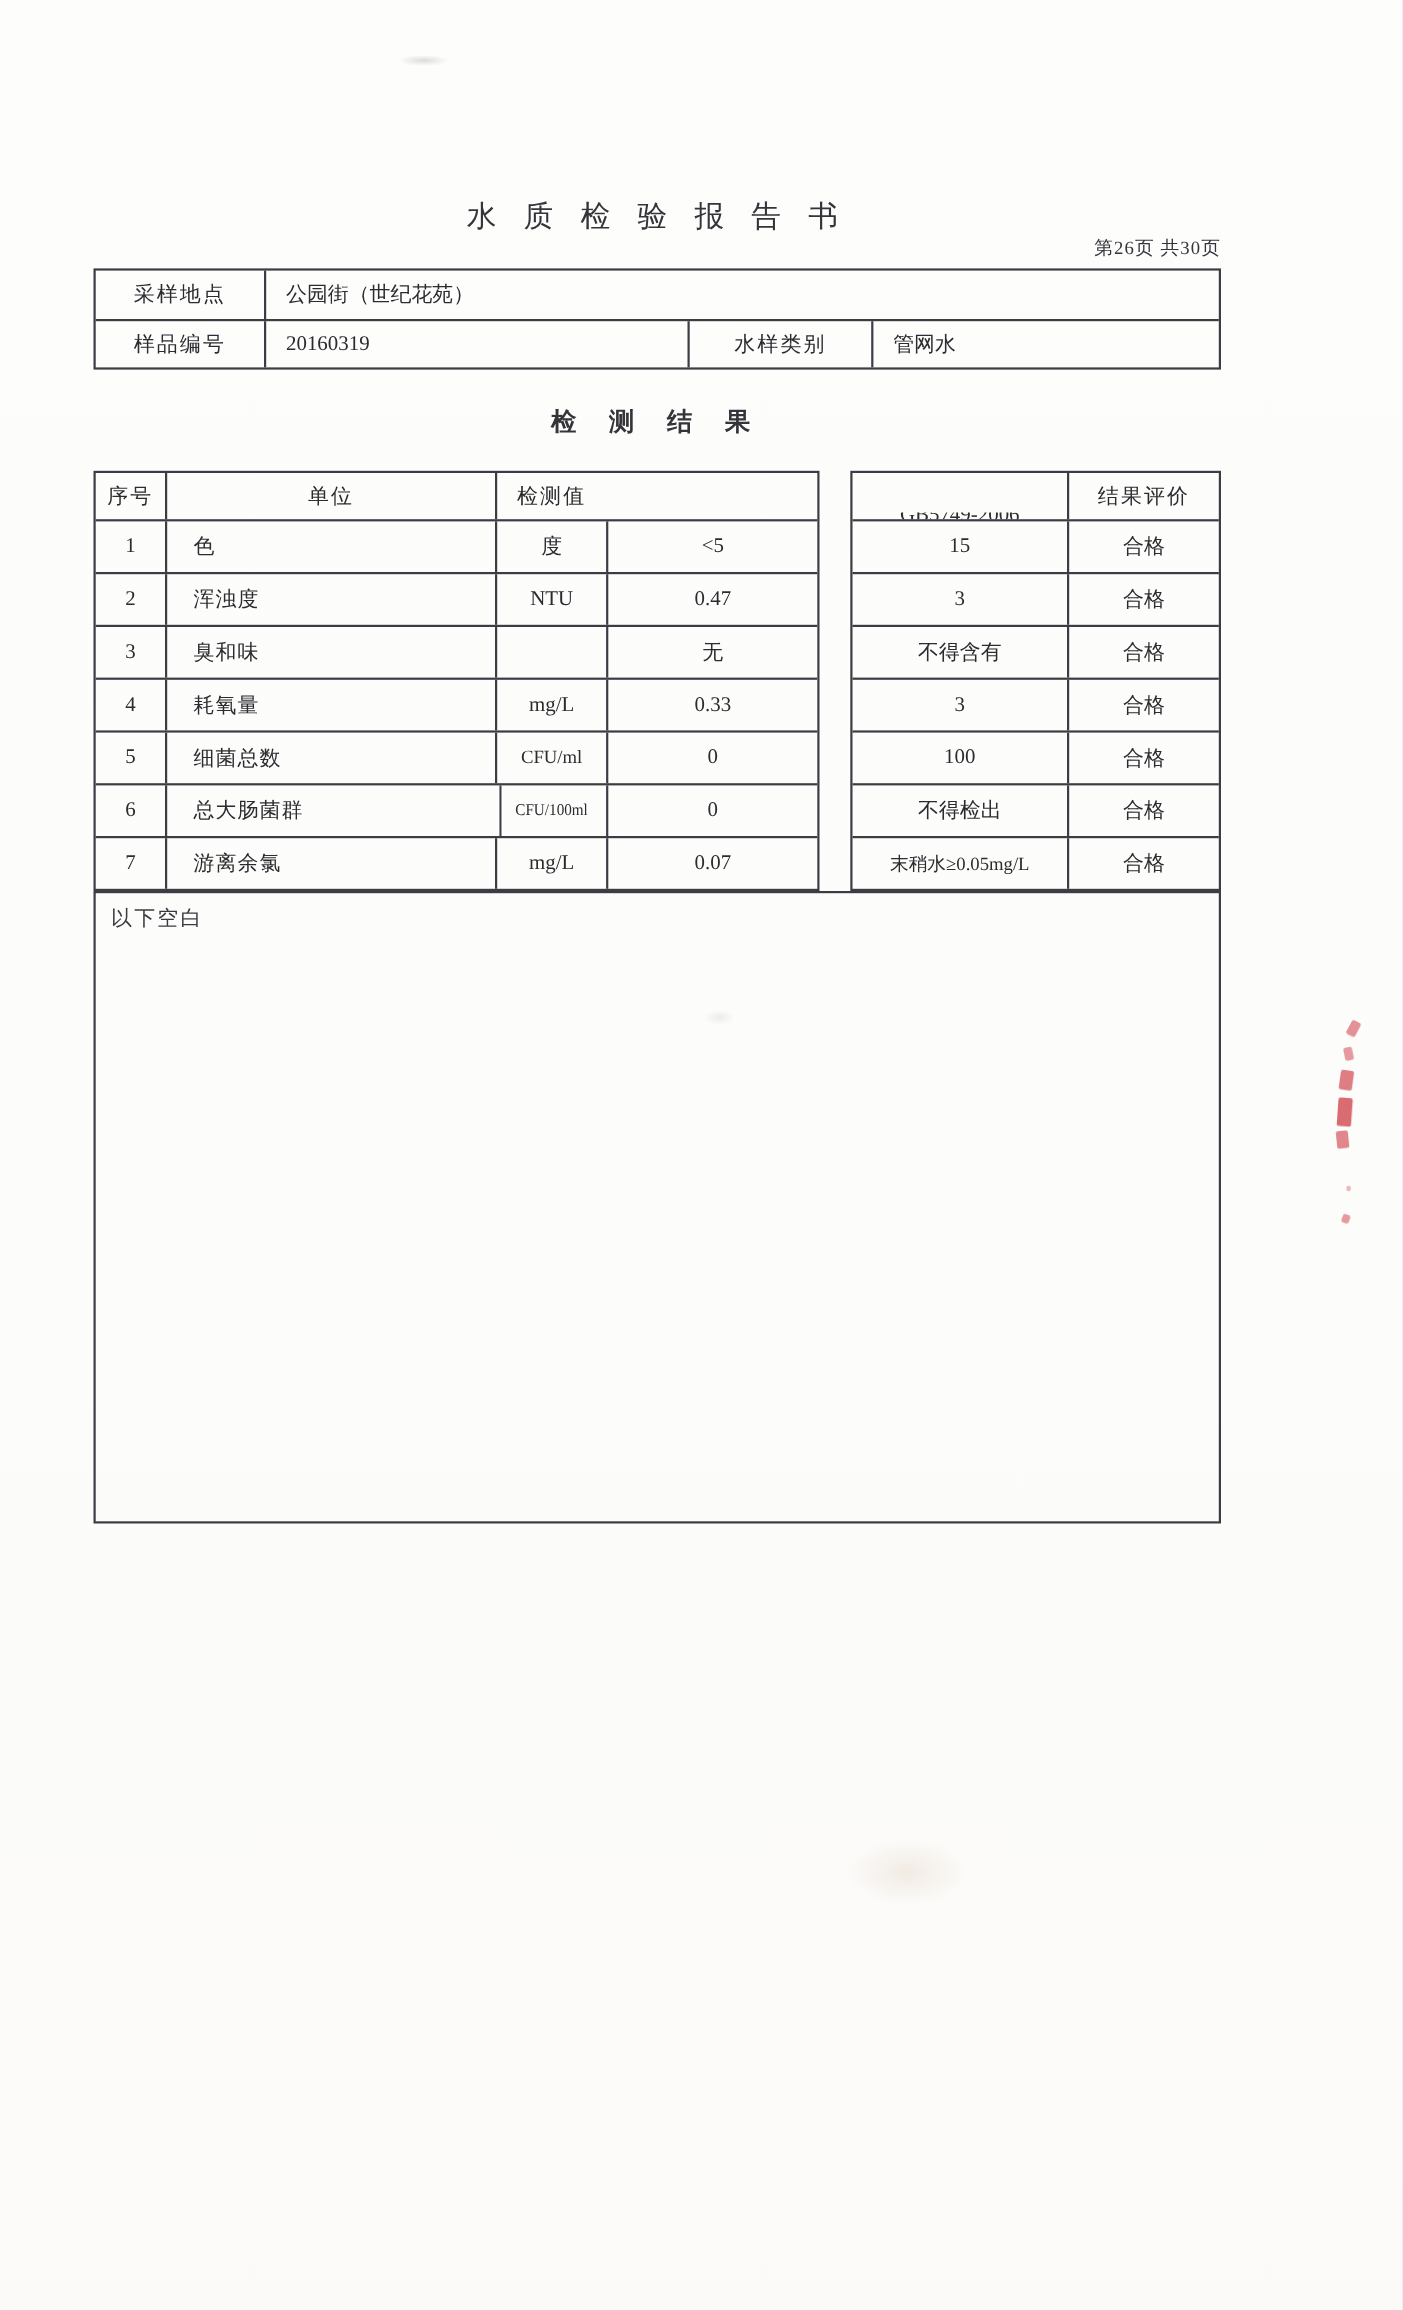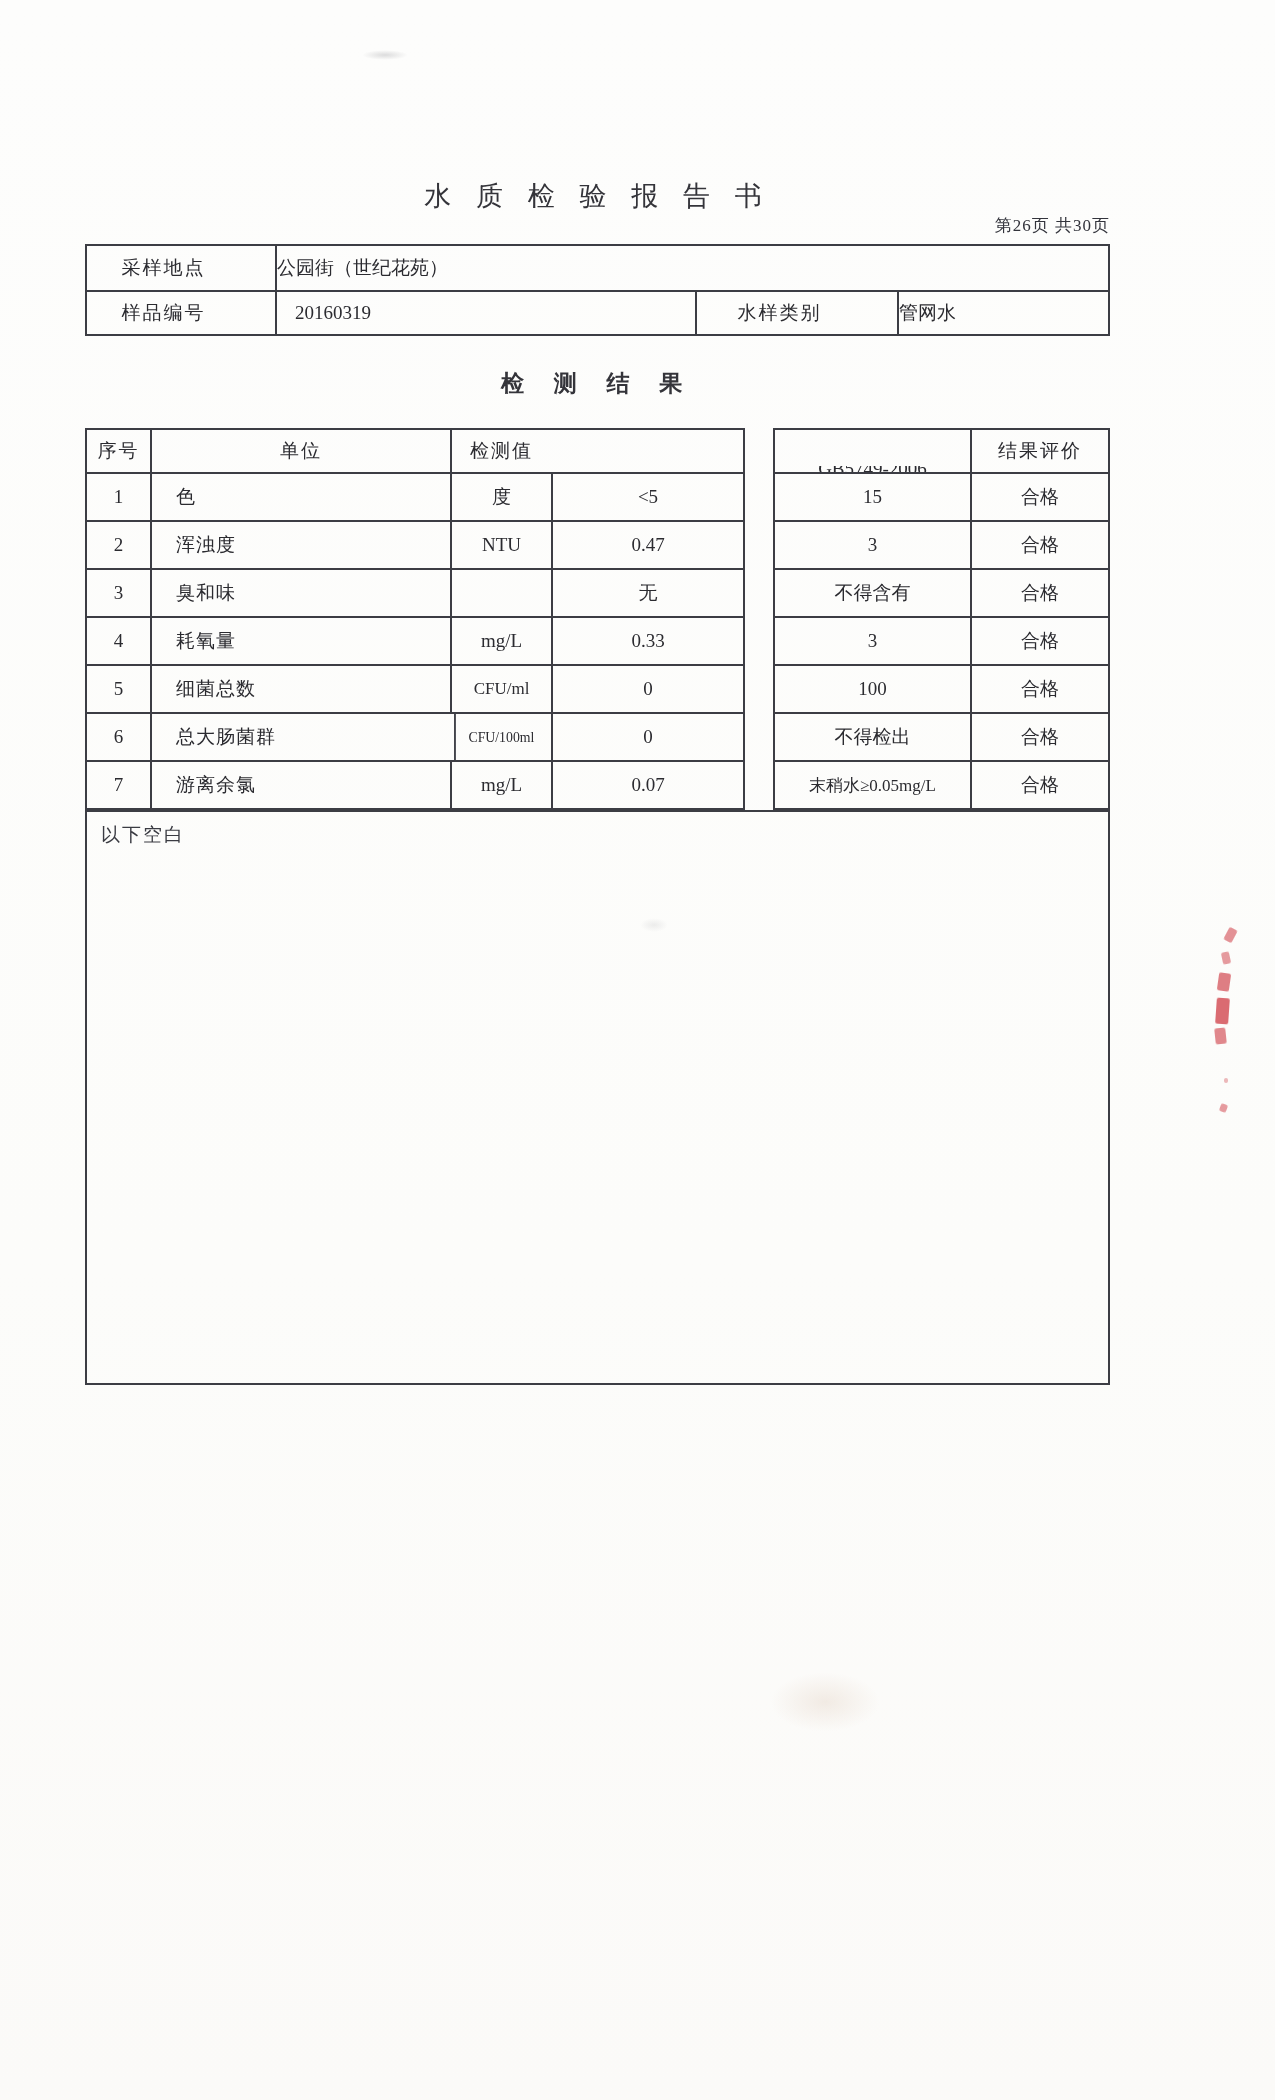--- a/index.html
+++ b/index.html
@@ -26,25 +26,25 @@
   }
   .page-number{
     position:absolute;top:214px;left:85px;width:1025px;
     text-align:right;font-size:17px;color:#33343c;letter-spacing:1px;
   }
   
   .sample-table{
     position:absolute;left:85px;top:244px;width:1025px;
     border:2px solid var(--line);
   }
-  .s-row{display:flex;height:44px;gap:35px;}
+  .s-row{display:flex;height:44px;}
   .s-row + .s-row{border-top:2px solid var(--line);}
   .s-cell{display:flex;align-items:center;font-size:19px;}
   .s-label{width:153px;justify-content:center;letter-spacing:2px;}
-  .s-value{flex:1;border-left:2px solid var(--line);text-align:center;}
+  .s-value{flex:1;border-left:2px solid var(--line);padding-left:18px;text-align:center;}
   .s-value-fixed{width:351px;border-left:2px solid var(--line);padding-left:18px;}
   .s-label2{width:167px;border-left:2px solid var(--line);justify-content:center;letter-spacing:2px;margin-left:34px;}
   
   .section-title{
     position:absolute;left:85px;top:368px;width:1025px;margin:0;
     text-align:center;font-size:23px;font-weight:600;letter-spacing:12px;color:#34343a;
   }
   
   .results-left{
     position:absolute;left:85px;top:428px;width:660px;height:382px;

